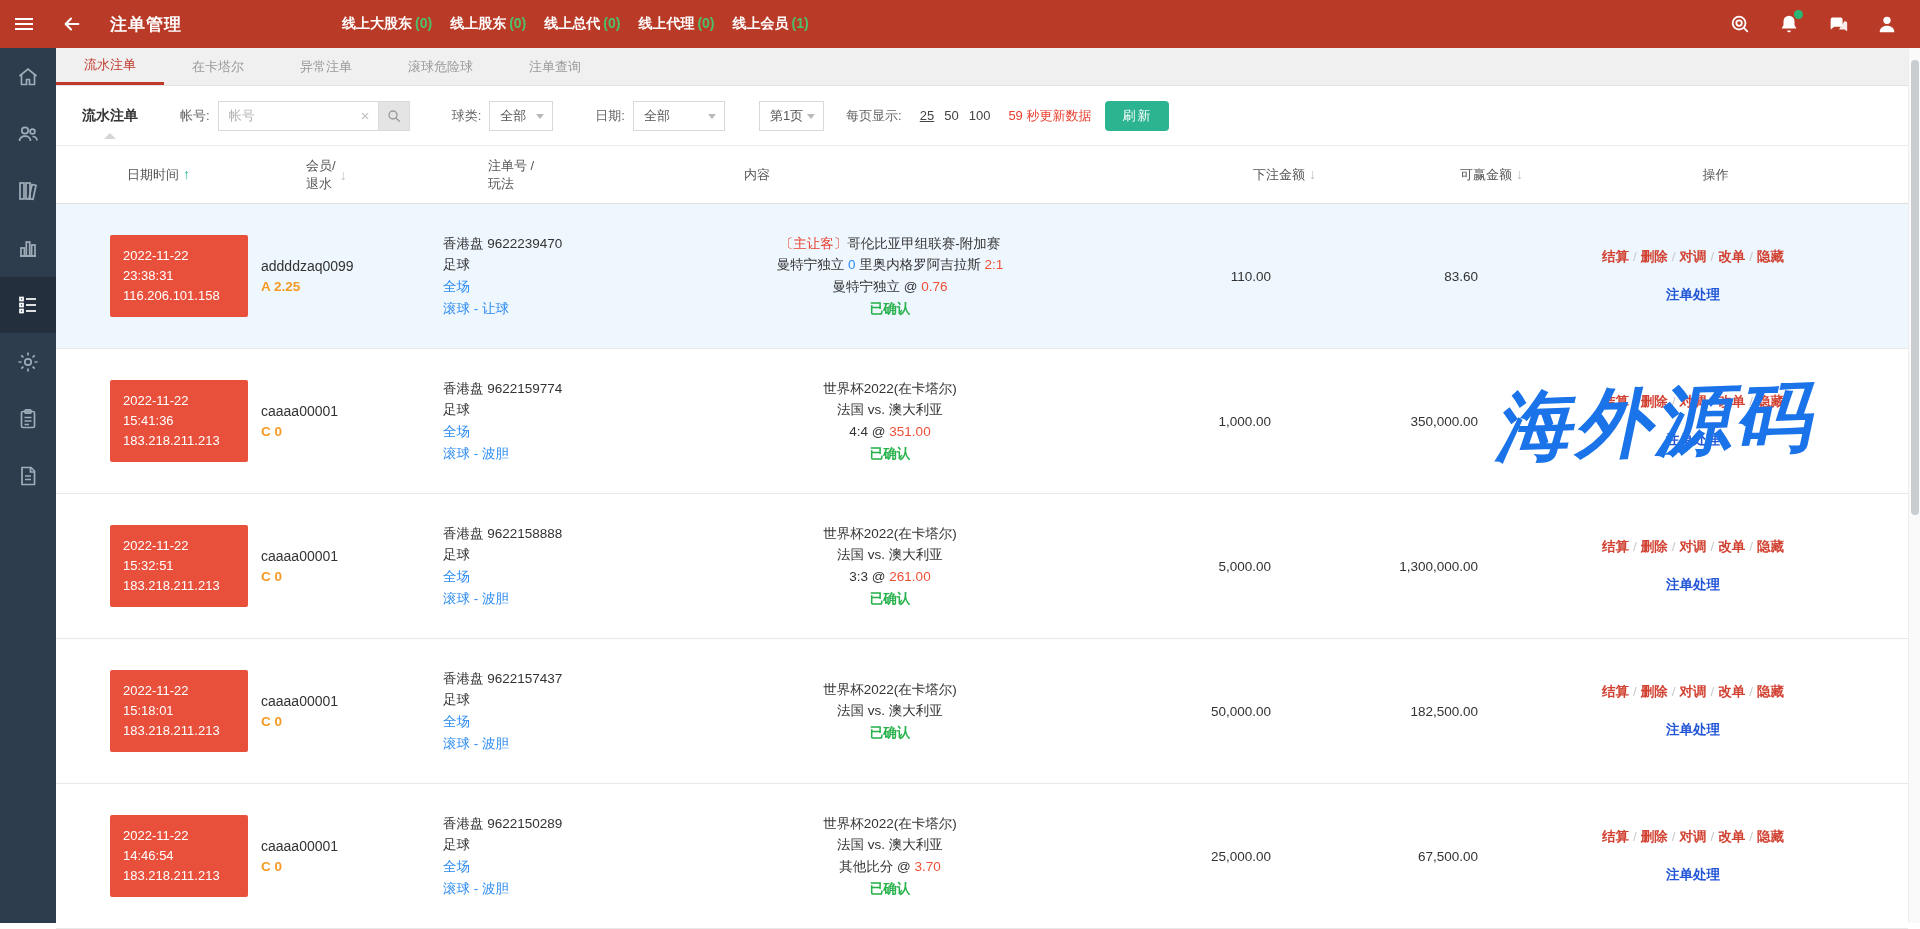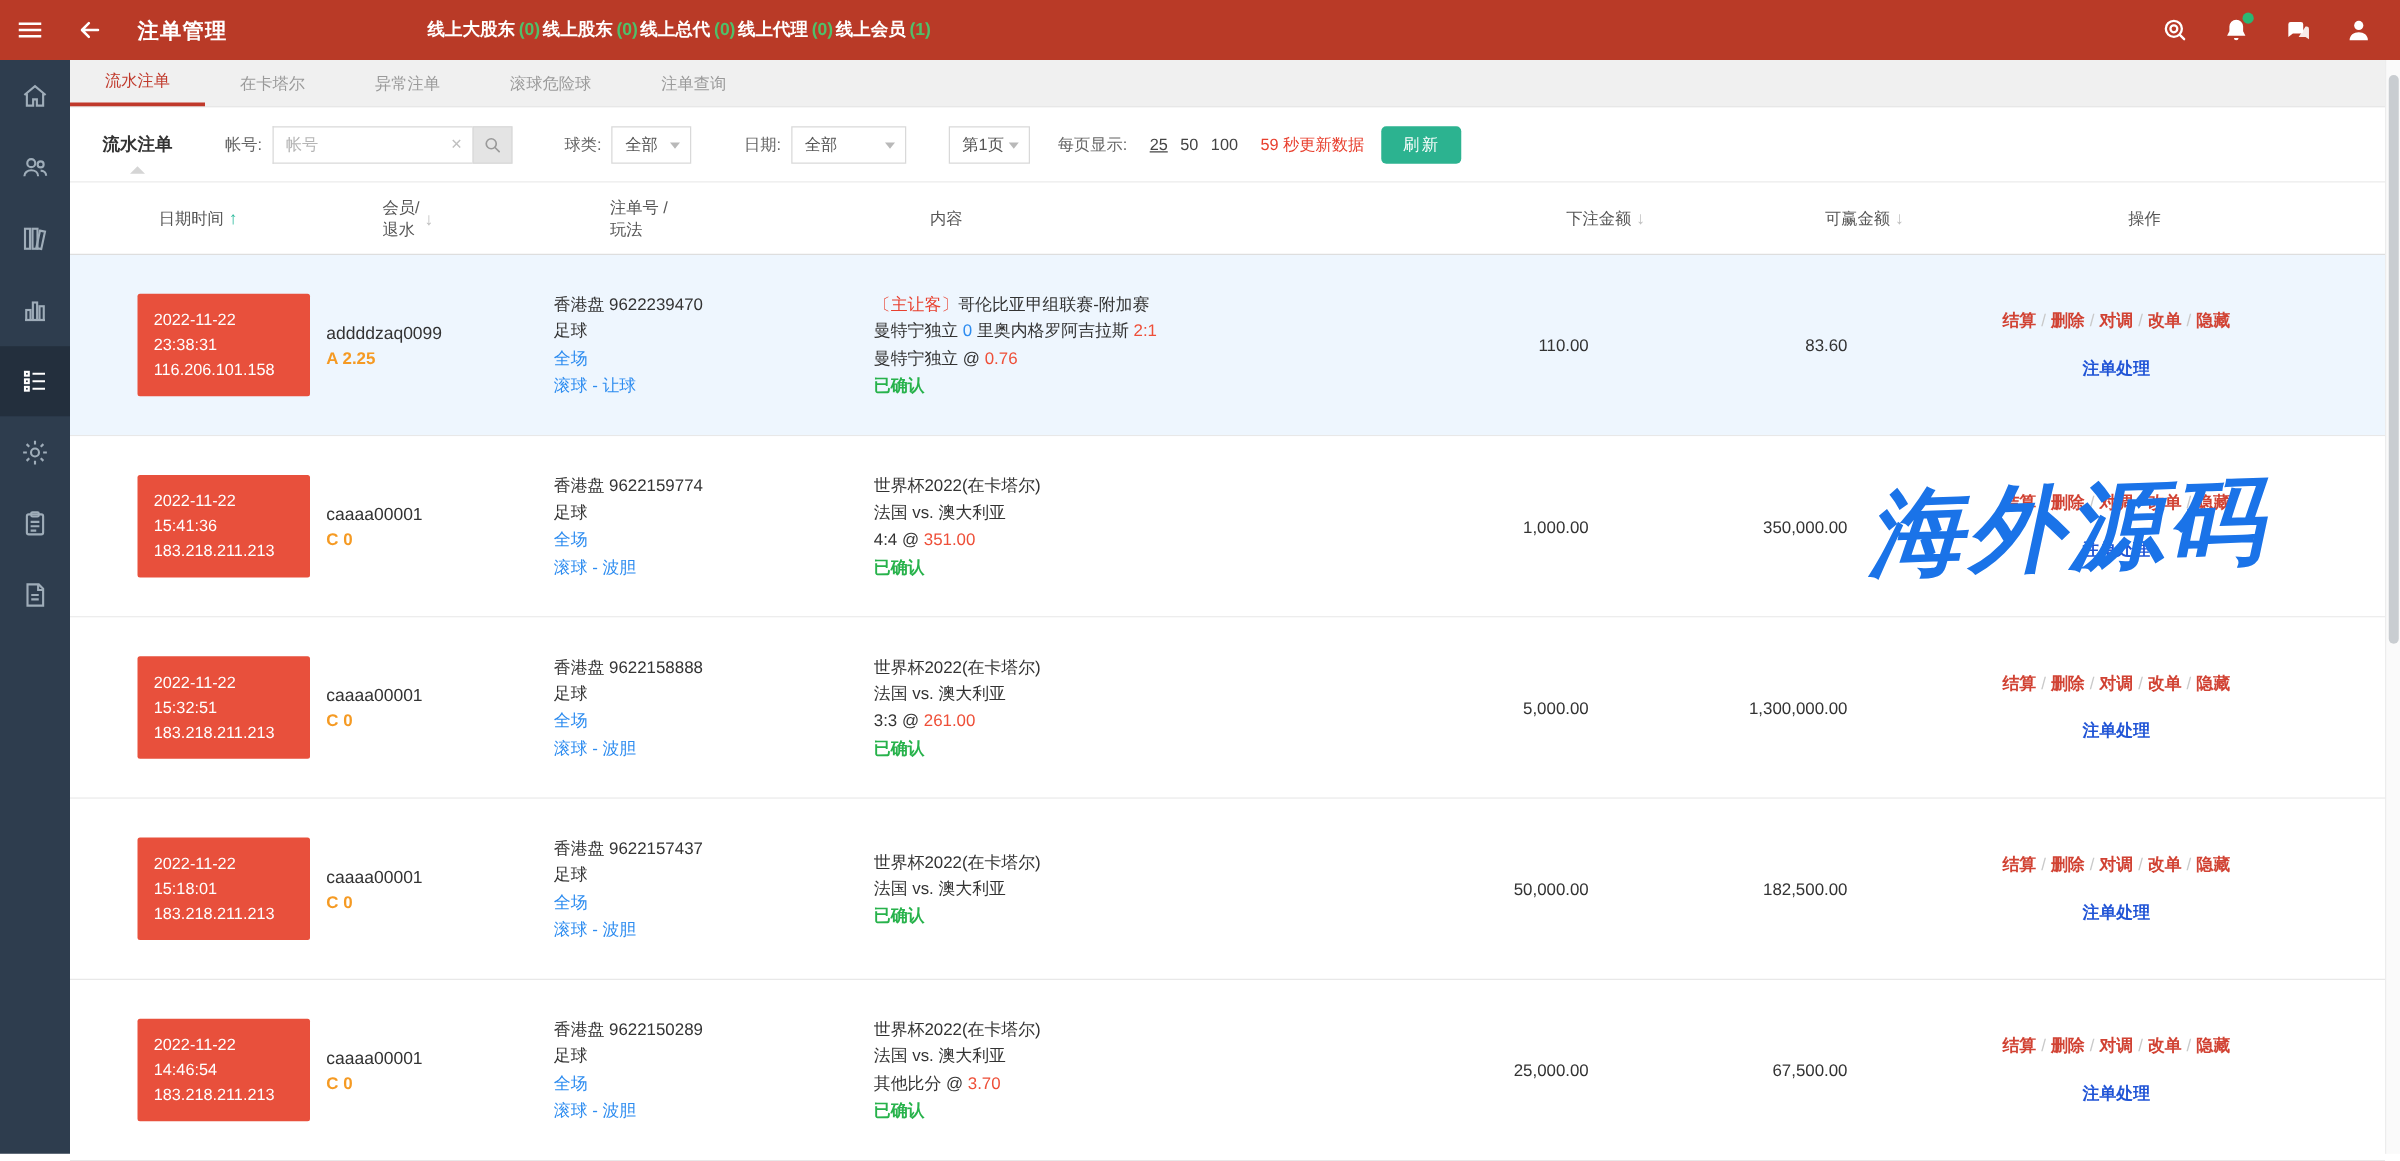--- a/index.html
+++ b/index.html
@@ -7,21 +7,21 @@
     font-family:"Liberation Sans","DejaVu Sans",sans-serif; }
   .stage { position:absolute; inset:0; width:1920px; height:923px; }
 
   
   .topbar { position:absolute; top:0; left:0; right:0; height:48px; background:#b93a27;
     color:#fff; display:flex; align-items:center; z-index:30; }
   .tb-btn { width:48px; height:48px; display:flex; align-items:center; justify-content:center; cursor:pointer; }
   .hamburger { width:18px; }
   .hamburger div { height:2px; background:#fff; margin:3px 0; }
   .page-title { font-size:17px; font-weight:bold; margin-left:14px; letter-spacing:1px; }
-  .topnav { position:absolute; left:342px; display:flex; gap:2px; font-size:14px; font-weight:bold; }
+  .topnav { position:absolute; left:342px; display:flex; gap:18px; font-size:14px; font-weight:bold; }
   .topnav .nv { cursor:pointer; white-space:nowrap; }
   .topnav .cnt { color:#4fc06a; margin-left:3px; }
   .top-icons { position:absolute; right:22px; display:flex; gap:27px; align-items:center; }
   .top-icons .ticon { width:22px; height:22px; position:relative; cursor:pointer; }
   .badge-dot { position:absolute; top:-3px; right:-3px; width:9px; height:9px; border-radius:50%; background:#2bb673; }
 
   
   .sidebar { position:absolute; top:48px; left:0; bottom:0; width:56px; background:#2e3d4e; z-index:20; }
   .sb-item { width:56px; height:56px; display:flex; align-items:center; justify-content:center; cursor:pointer; margin-top:1px; }
   .sb-item svg { stroke:#9fadb9; fill:none; stroke-width:1.7; }
@@ -64,21 +64,21 @@
   
   .thead { position:absolute; top:146px; left:56px; right:12px; height:58px; background:#fff;
     border-bottom:1px solid #dedede; display:flex; align-items:center; font-size:13px; color:#555; z-index:4;padding-left:45px; }
   .hc { display:flex; align-items:center; }
   .hc .lbl { white-space:pre-line; line-height:1.35; }
   .hc .arr { margin-left:4px; color:#c0c0c0; font-size:14px; }
   .hc .arr.teal { color:#26b99a; }
   .c1 { width:205px; padding-left:26px; }
   .c2 { width:182px; }
   .c3 { width:256px; }
-  .c4 { width:382px; }
+  .c4 { width:382px;text-align:center; }
   .c5 { width:190px; justify-content:flex-end; text-align:right; }
   .c6 { width:207px; justify-content:flex-end; text-align:right; }
   .c7 { flex:1; justify-content:center; text-align:center; }
 
   .tbody { position:absolute; top:204px; left:56px; right:12px; z-index:3; }
   .trow { display:flex; align-items:center; height:145px; border-bottom:1px solid #e8e8e8; background:#fff; font-size:13.5px; color:#333; }
   .trow.highlight { background:#eef6fe; }
   .cell { display:flex; flex-direction:column; justify-content:center; }
   .cell.num { align-items:flex-end; }
   .datebox { width:138px; margin-left:28px; background:#e8503c; color:#fff; padding:11px 13px;

